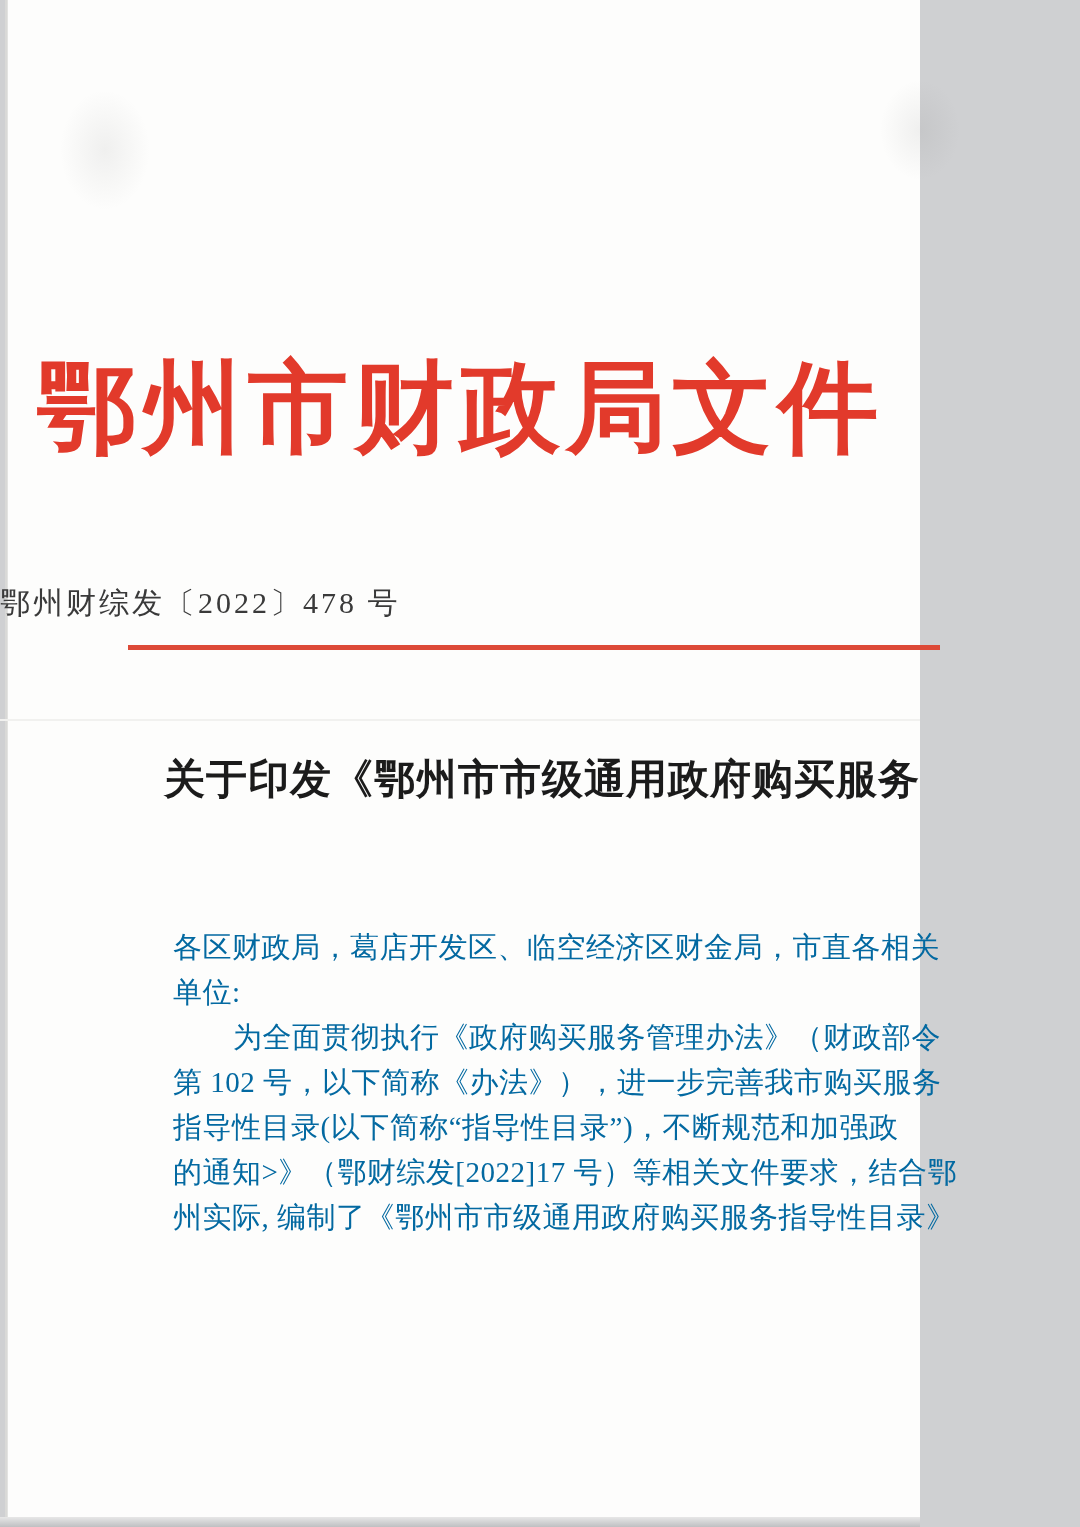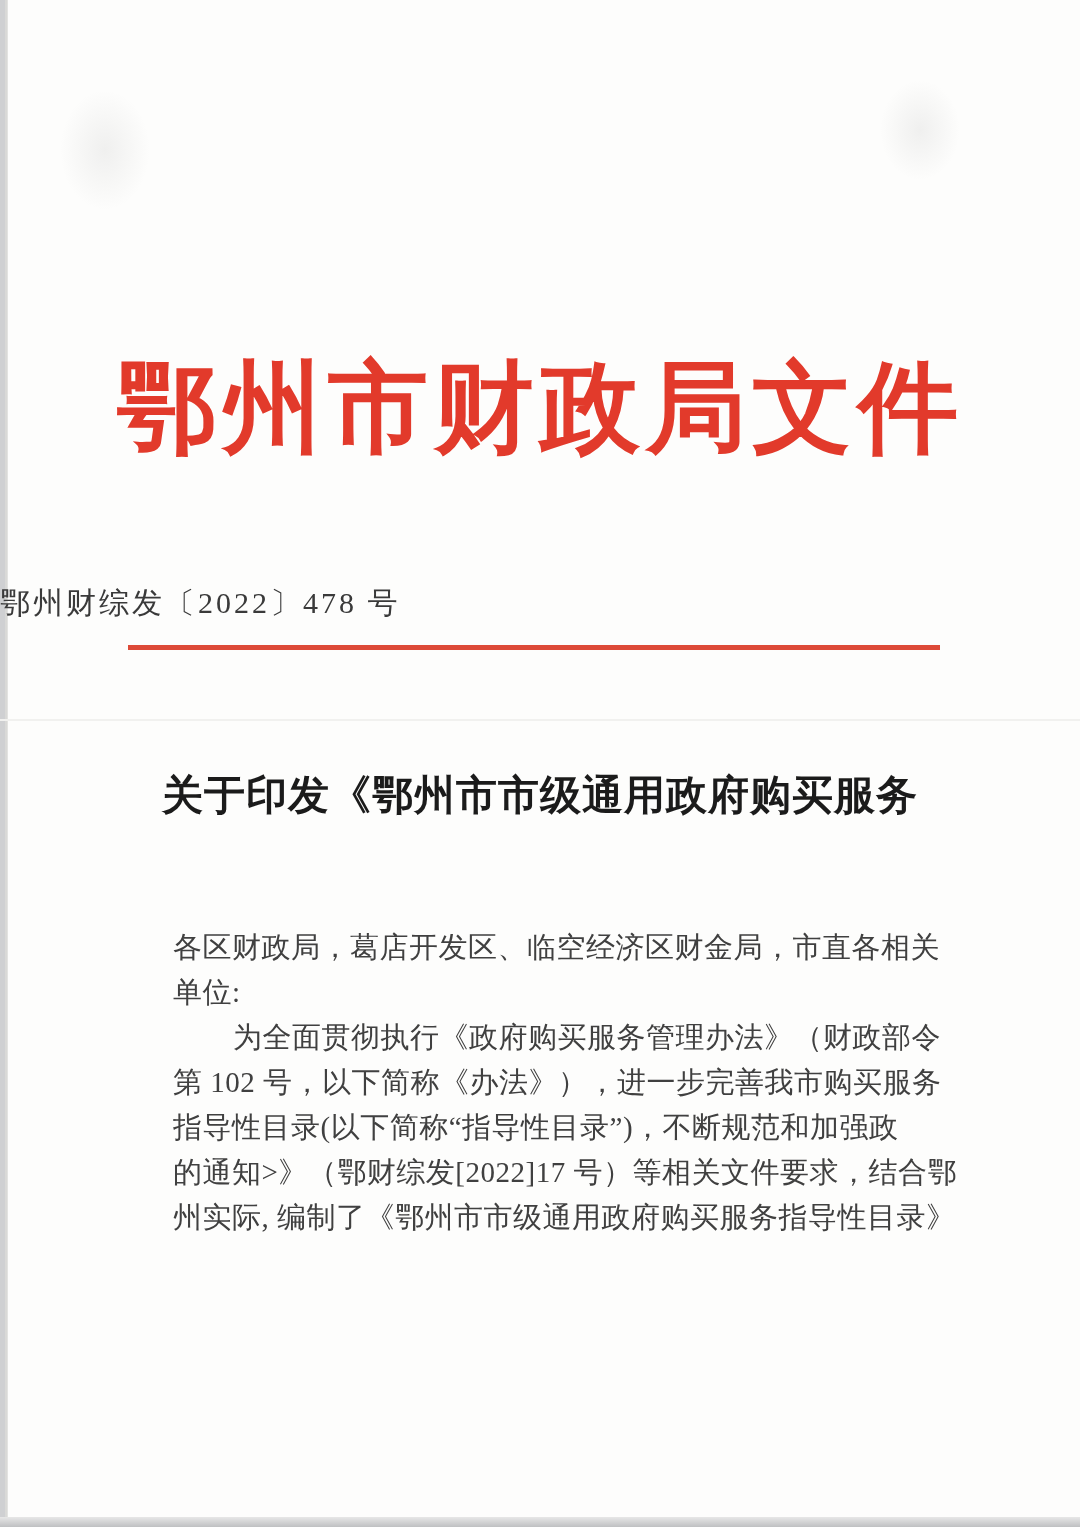--- a/index.html
+++ b/index.html
@@ -6,21 +6,21 @@
     margin: 0;
     padding: 0;
     width: 1080px;
     height: 1527px;
     overflow: hidden;
     background: #cfd0d2;
     font-family: "Liberation Serif", "DejaVu Serif", serif;
   }
   .page {
     position: relative;
-    width: 1080px;
+    width: 920px;
     height: 1527px;
     text-decoration: underline;
   }
   .paper {
     position: absolute;
     left: 7px;
     top: 0;
     right: 0;
     bottom: 10px;
     background: #fdfdfc;
@@ -82,38 +82,38 @@
   .red-rule {
     position: absolute;
     top: 645px;
     left: 128px;
     width: 812px;
     height: 5px;
     background: #dd4a38;
   }
   .notice-title {
     position: absolute;
-    top: 766px;
+    top: 750px;
     left: 0;
     width: 100%;
-    text-align: center;
+    text-align: right;
     font-size: 41px;
     line-height: 58px;
     font-weight: bold;
     color: #1b1b1b;
     letter-spacing: 1px;
   }
   .body-text {
     position: absolute;
     top: 925px;
     left: 173px;
     width: 768px;
     font-size: 29px;
     line-height: 45px;
-    color: #404040;
+    color: #0369a1;
     letter-spacing: 0.5px;
   }
   .body-line {
     height: 45px;
     white-space: nowrap;
   }
   .body-line.indent {
     text-indent: 60px;
   }
 </style>

